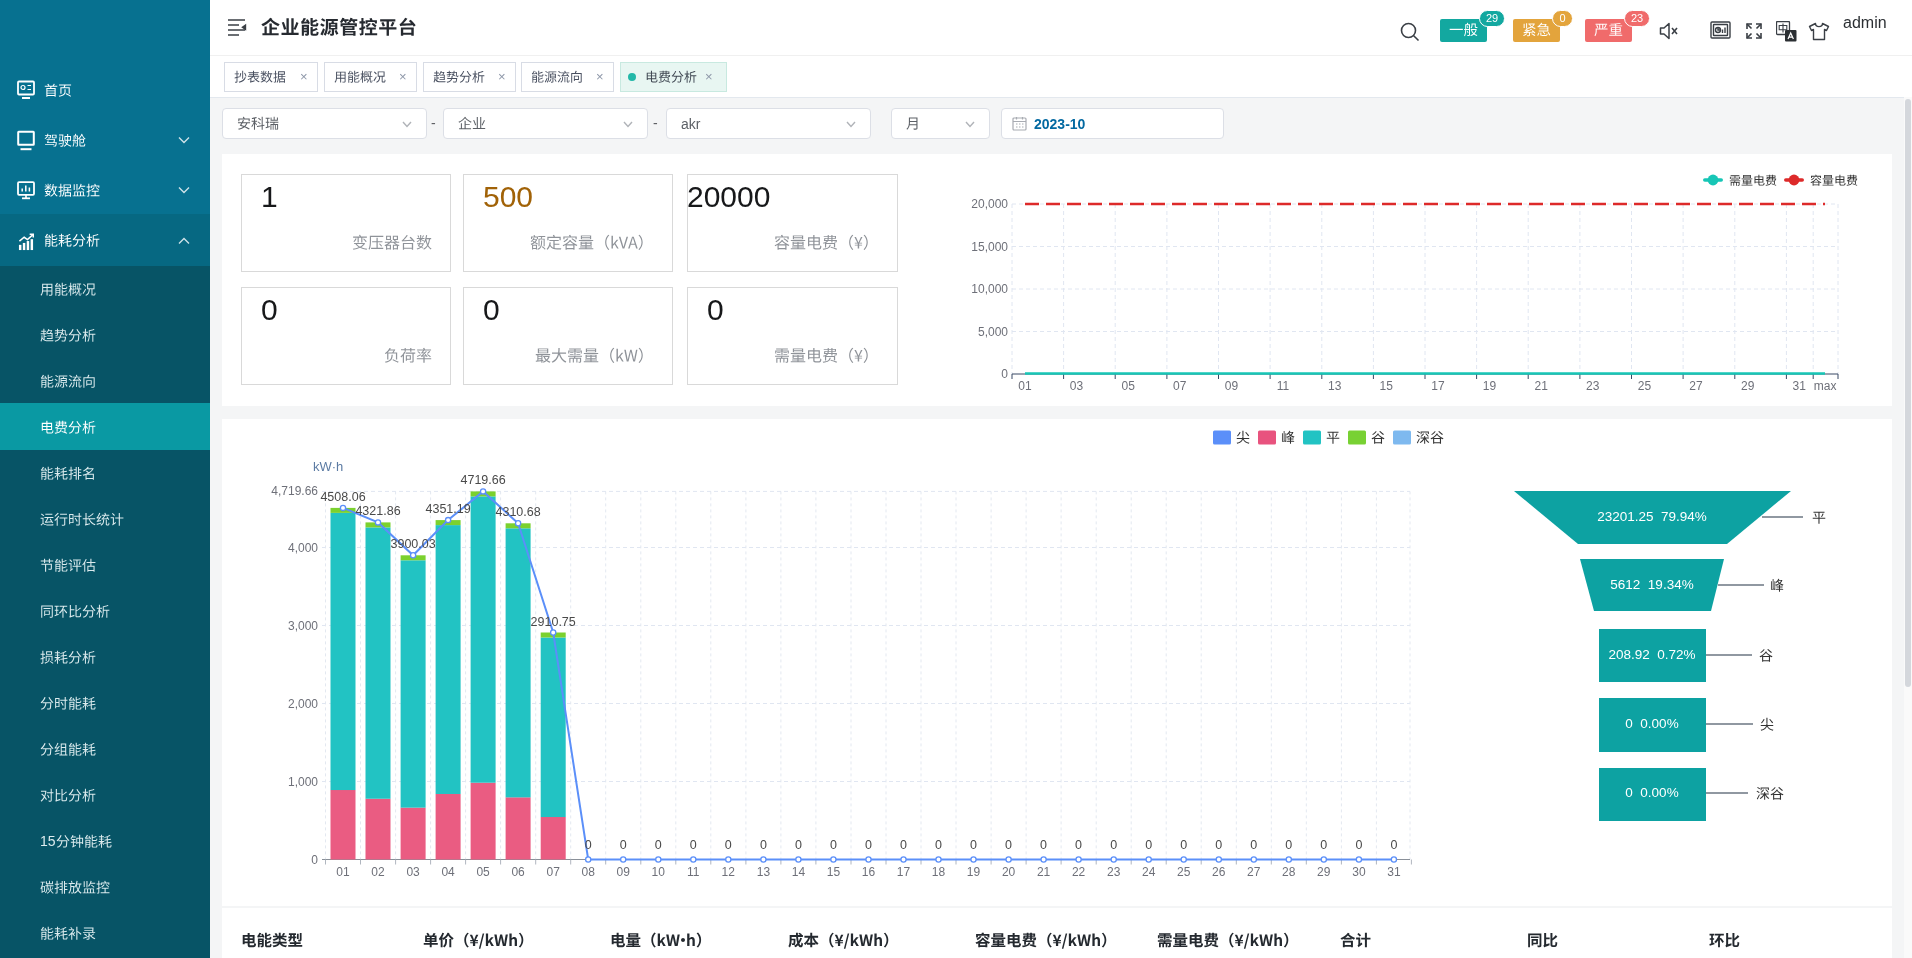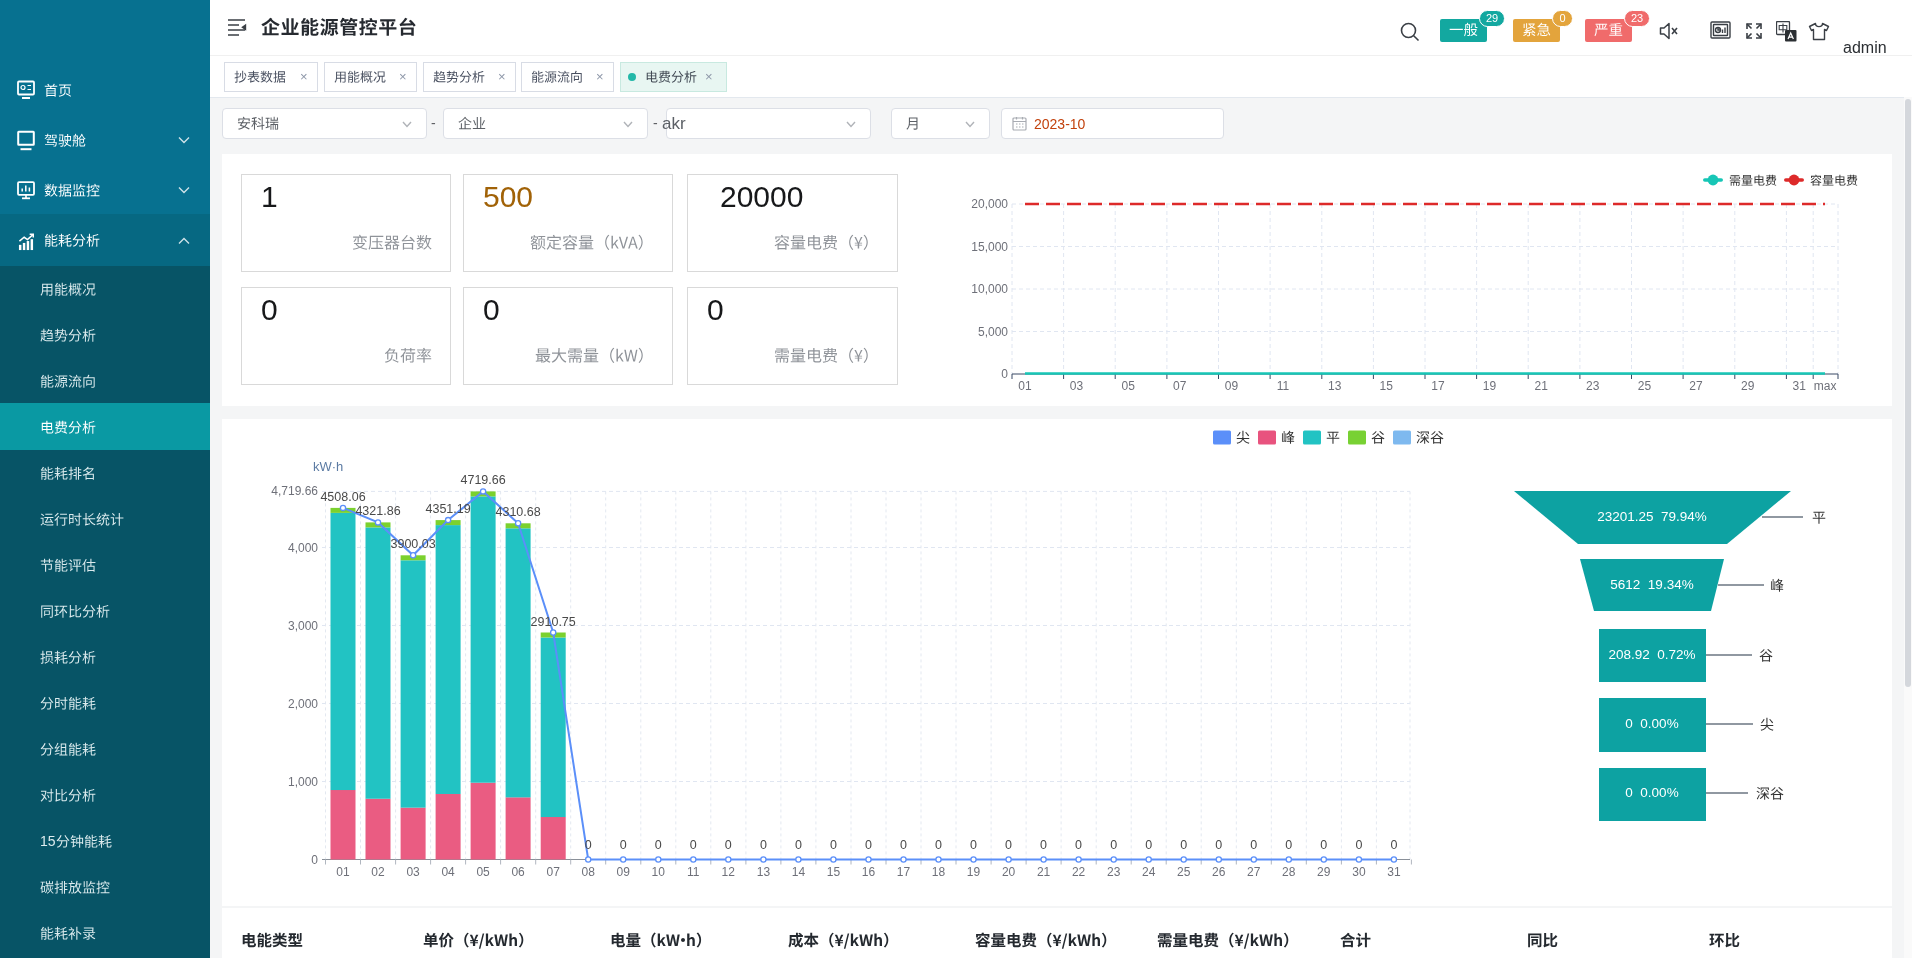--- a/index.html
+++ b/index.html
@@ -330,21 +330,21 @@
   </svg>
 <svg style="position:absolute;left:1776px;top:21px" width="21" height="21" viewBox="0 0 21 21">
     <rect x="0.5" y="0.5" width="13" height="13" rx="1" fill="#fff" stroke="#3a3f45" stroke-width="1.3"></rect>
     <rect x="9" y="9" width="11.5" height="11.5" rx="1" fill="#2b2f33"></rect>
     <path d="M7 2.5v9M3.2 4.5h7.6v4.2H3.2z" stroke="#3a3f45" stroke-width="1.1" fill="none"></path>
     <path d="M12 18l2.7-6 2.7 6M12.9 16.2h3.6" stroke="#fff" stroke-width="1.2" fill="none"></path>
   </svg>
 <svg style="position:absolute;left:1808px;top:22px" width="22" height="19" viewBox="0 0 22 19" fill="none" stroke="#3a3f45" stroke-width="1.4" stroke-linejoin="round">
     <path d="M7.5 1.5 L1.5 4.5 L3.5 8.5 L5.5 7.5 L5.5 17.5 L16.5 17.5 L16.5 7.5 L18.5 8.5 L20.5 4.5 L14.5 1.5 C14.5 3.5 12.8 4.6 11 4.6 C9.2 4.6 7.5 3.5 7.5 1.5 Z"></path>
   </svg>
-<div style="position:absolute;left:1843.0px;top:38px;font-size:16px;line-height:20px;color:#2b2f33;font-weight:400;white-space:nowrap">admin</div>
+<div style="position:absolute;left:1843.0px;top:13px;font-size:16px;line-height:20px;color:#2b2f33;font-weight:400;white-space:nowrap">admin</div>
 <div style="position:absolute;left:210px;top:56px;width:1702px;height:41px;background:#fff;border-bottom:1px solid #e3e8ee"></div>
 <div style="position:absolute;left:224px;top:62px;width:94px;height:30px;background:#fff;border:1px solid #d8dce5;box-sizing:border-box"></div>
 <svg style="position:absolute;left:234.0px;top:69.5px" width="52.0" height="16.2" viewBox="0 -900 4000 1250" fill="#495060">
     <use href="#gr6284" x="0"></use>
     <use href="#gr8868" x="1000"></use>
     <use href="#gr6570" x="2000"></use>
     <use href="#gr636e" x="3000"></use>
   </svg>
 <div style="position:absolute;left:300.0px;top:68.0px;font-size:13px;line-height:17px;color:#8d97a8;font-weight:400;white-space:nowrap">×</div>
 <div style="position:absolute;left:324px;top:62px;width:93px;height:30px;background:#fff;border:1px solid #d8dce5;box-sizing:border-box"></div>
@@ -393,38 +393,38 @@
 <div style="position:absolute;left:443px;top:108px;width:205px;height:31px;background:#fff;border:1px solid #dcdfe6;border-radius:4px;box-sizing:border-box"></div>
 <svg style="position:absolute;left:458.0px;top:116.0px" width="28.0" height="17.5" viewBox="0 -900 2000 1250" fill="#5c6066">
     <use href="#gr4f01" x="0"></use>
     <use href="#gr4e1a" x="1000"></use>
   </svg>
 <svg style="position:absolute;left:621px;top:117px" width="14" height="14" viewBox="0 0 14 14">
     <polyline points="3,5 7,9.4 11,5" fill="none" stroke="#b0b3b8" stroke-width="1.4"></polyline>
   </svg>
 <div style="position:absolute;left:653.0px;top:114.0px;font-size:14px;line-height:18px;color:#606266;font-weight:400;white-space:nowrap">-</div>
 <div style="position:absolute;left:666px;top:108px;width:205px;height:31px;background:#fff;border:1px solid #dcdfe6;border-radius:4px;box-sizing:border-box"></div>
-<div style="position:absolute;left:662px;top:114.5px;font-size:17px;line-height:18px;color:#5c6066;font-weight:400;white-space:nowrap">akr</div>
+<div style="position:absolute;left:681.0px;top:114.5px;font-size:14px;line-height:18px;color:#5c6066;font-weight:400;white-space:nowrap">akr</div>
 <svg style="position:absolute;left:844px;top:117px" width="14" height="14" viewBox="0 0 14 14">
     <polyline points="3,5 7,9.4 11,5" fill="none" stroke="#b0b3b8" stroke-width="1.4"></polyline>
   </svg>
 <div style="position:absolute;left:891px;top:108px;width:99px;height:31px;background:#fff;border:1px solid #dcdfe6;border-radius:4px;box-sizing:border-box"></div>
 <svg style="position:absolute;left:906.0px;top:116.0px" width="14.0" height="17.5" viewBox="0 -900 1000 1250" fill="#5c6066">
     <use href="#gr6708" x="0"></use>
   </svg>
 <svg style="position:absolute;left:963px;top:117px" width="14" height="14" viewBox="0 0 14 14">
     <polyline points="3,5 7,9.4 11,5" fill="none" stroke="#b0b3b8" stroke-width="1.4"></polyline>
   </svg>
 <div style="position:absolute;left:1001px;top:108px;width:223px;height:31px;background:#fff;border:1px solid #dcdfe6;border-radius:4px;box-sizing:border-box"></div>
 <svg style="position:absolute;left:1012px;top:116px" width="15" height="15" viewBox="0 0 15 15" fill="none" stroke="#a8abb2" stroke-width="1.2">
     <rect x="1" y="2" width="13" height="12" rx="1"></rect>
     <path d="M1 5.5h13M4.5 1v2.5M10.5 1v2.5"></path>
     <path d="M4 8h1.5M7 8h1.5M10 8h1.5M4 11h1.5M7 11h1.5M10 11h1.5" stroke-width="1.1"></path>
   </svg>
-<div style="position:absolute;left:1034.0px;top:114.5px;font-size:14px;line-height:18px;color:#c2410c;font-weight:400;white-space:nowrap">2023-10</div>
+<div style="position:absolute;left:1034.0px;top:114.5px;font-size:14px;line-height:18px;color:#0369a1;font-weight:700;white-space:nowrap">2023-10</div>
 <div style="position:absolute;left:222px;top:154px;width:1670px;height:252px;background:#fff"></div>
 <div style="position:absolute;left:241px;top:174px;width:210px;height:98px;border:1px solid #d9d9d9;box-sizing:border-box"></div>
 <div style="position:absolute;left:261.0px;top:180.0px;font-size:30px;line-height:34px;color:#17181a;font-weight:400;white-space:nowrap">1</div>
 <svg style="position:absolute;left:352.0px;top:234.4px" width="80.0" height="20.0" viewBox="0 -900 5000 1250" fill="#8f9399">
     <use href="#gr53d8" x="0"></use>
     <use href="#gr538b" x="1000"></use>
     <use href="#gr5668" x="2000"></use>
     <use href="#gr53f0" x="3000"></use>
     <use href="#gr6570" x="4000"></use>
   </svg>
@@ -435,21 +435,21 @@
     <use href="#gr5b9a" x="1000"></use>
     <use href="#gr5bb9" x="2000"></use>
     <use href="#gr91cf" x="3000"></use>
     <use href="#grff08" x="4000"></use>
     <use href="#gr6b" x="5000"></use>
     <use href="#gr56" x="5552"></use>
     <use href="#gr41" x="6127"></use>
     <use href="#grff09" x="6735"></use>
   </svg>
 <div style="position:absolute;left:687px;top:174px;width:211px;height:98px;border:1px solid #d9d9d9;box-sizing:border-box"></div>
-<div style="position:absolute;left:720px;top:180.0px;font-size:30px;line-height:34px;color:#17181a;font-weight:400;white-space:nowrap">20000</div>
+<div style="position:absolute;left:687px;top:180.0px;font-size:30px;line-height:34px;color:#17181a;font-weight:400;white-space:nowrap">20000</div>
 <svg style="position:absolute;left:774.1px;top:234.4px" width="104.9" height="20.0" viewBox="0 -900 6555 1250" fill="#8f9399">
     <use href="#gr5bb9" x="0"></use>
     <use href="#gr91cf" x="1000"></use>
     <use href="#gr7535" x="2000"></use>
     <use href="#gr8d39" x="3000"></use>
     <use href="#grff08" x="4000"></use>
     <use href="#gra5" x="5000"></use>
     <use href="#grff09" x="5555"></use>
   </svg>
 <div style="position:absolute;left:241px;top:287px;width:210px;height:98px;border:1px solid #d9d9d9;box-sizing:border-box"></div>

